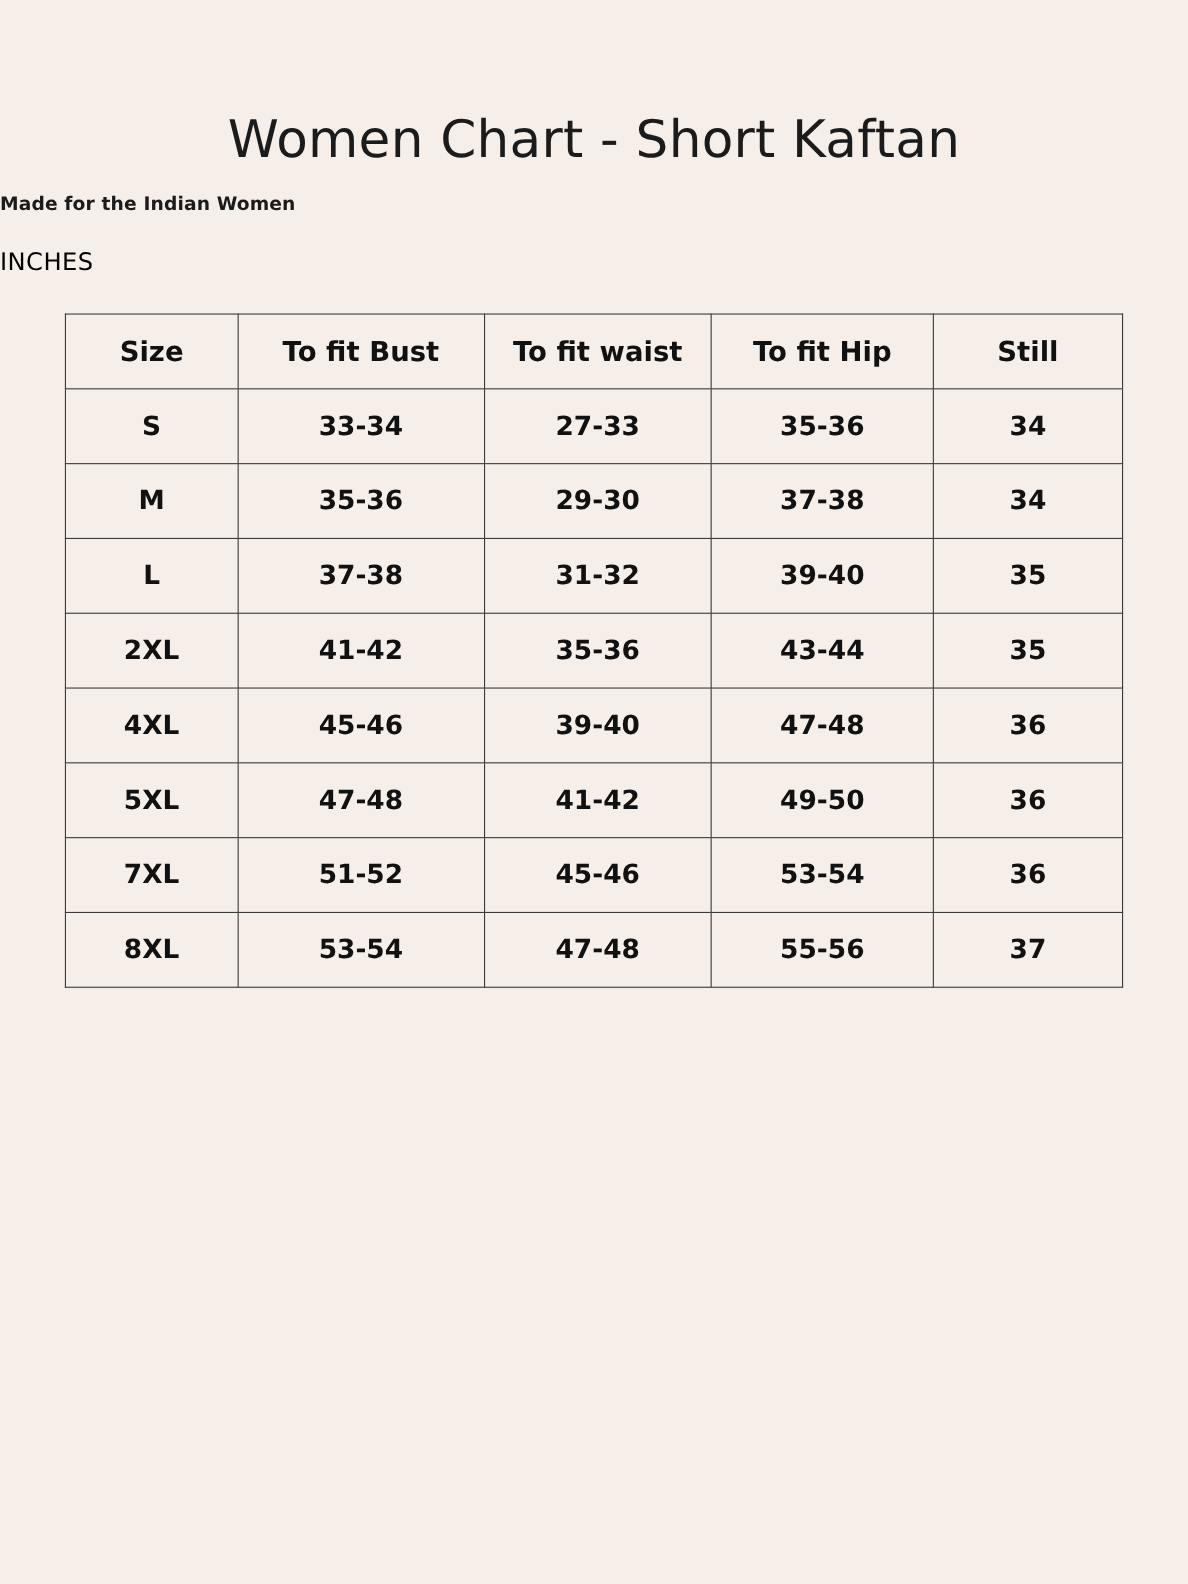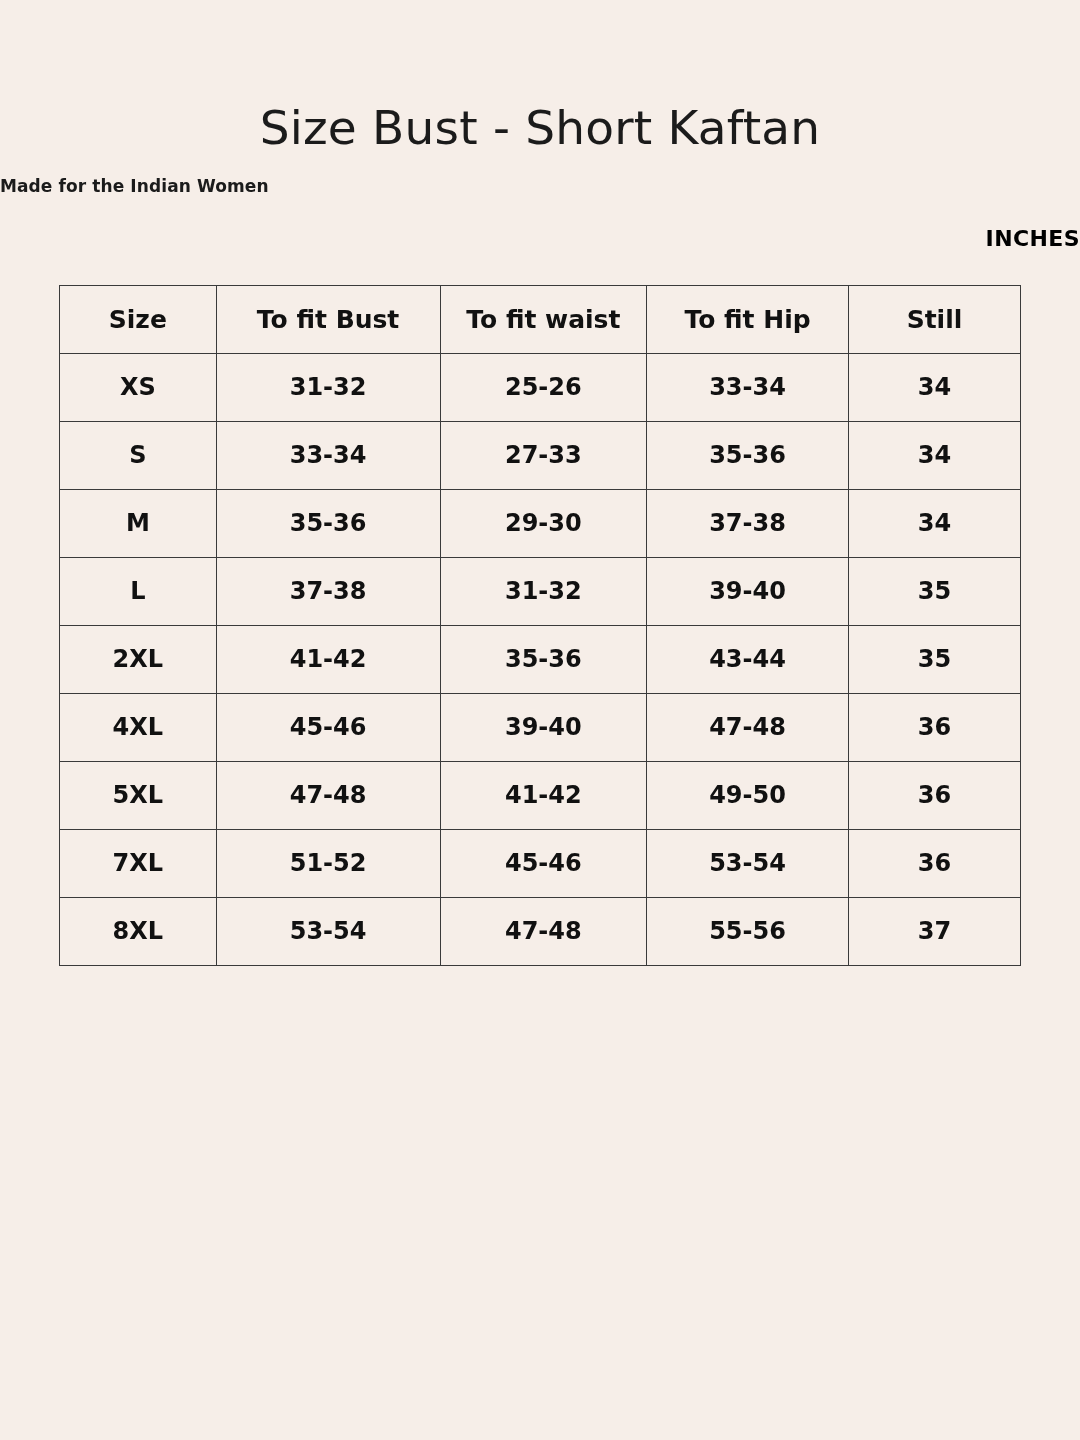--- a/index.html
+++ b/index.html
@@ -33,23 +33,23 @@
   }
   .subtitle {
     text-align: left;
     font-size: 17px;
     font-weight: 700;
     color: #1b1b1b;
     margin-top: 22px;
     letter-spacing: 0.1px;
   }
   .unit {
-    text-align: right;
+    text-align: left;
     font-size: 22px;
-    font-weight: 700;
+    font-weight: 400;
     color: #000;
     margin-top: 30px;
     letter-spacing: 0.4px;
   }
   .table-wrap {
     margin: 34px auto 0 auto;
     width: 962px;
   }
   table.size-table {
     border-collapse: collapse;
@@ -101,21 +101,21 @@
   .underline {
     text-decoration: underline;
     text-underline-offset: 3px;
   }
 </style>
 </head>
 <body>
 
 <div class="page">
 
-  <h1 class="title">Size Bust - Short Kaftan</h1>
+  <h1 class="title">Women Chart - Short Kaftan</h1>
   <div class="subtitle">Made for the Indian Women</div>
   <div class="unit">INCHES</div>
 
   <div class="table-wrap">
     <table class="size-table">
       <colgroup>
         <col class="c0">
           <col class="c1">
           <col class="c2">
           <col class="c3">
@@ -124,27 +124,20 @@
       <thead>
         <tr>
           <th>Size</th>
           <th>To fit Bust</th>
           <th>To fit waist</th>
           <th>To fit Hip</th>
           <th>Still</th>
         </tr>
       </thead>
       <tbody>
-        <tr>
-          <td>XS</td>
-          <td>31-32</td>
-          <td>25-26</td>
-          <td>33-34</td>
-          <td>34</td>
-        </tr>
         <tr>
           <td>S</td>
           <td>33-34</td>
           <td>27-33</td>
           <td>35-36</td>
           <td>34</td>
         </tr>
         <tr>
           <td>M</td>
           <td>35-36</td>

